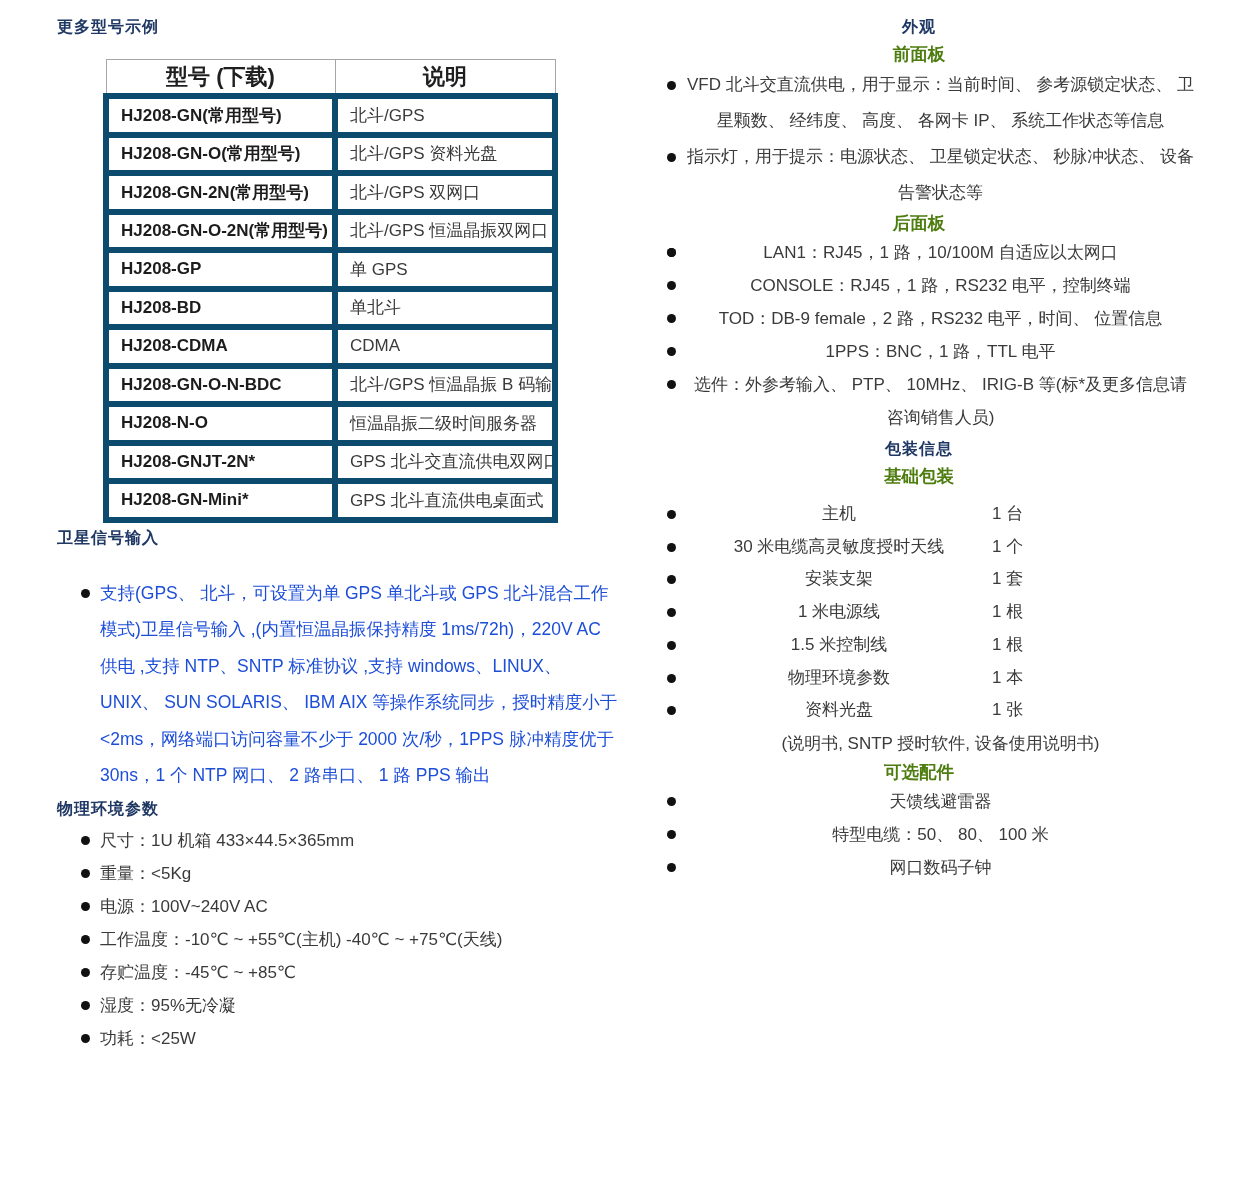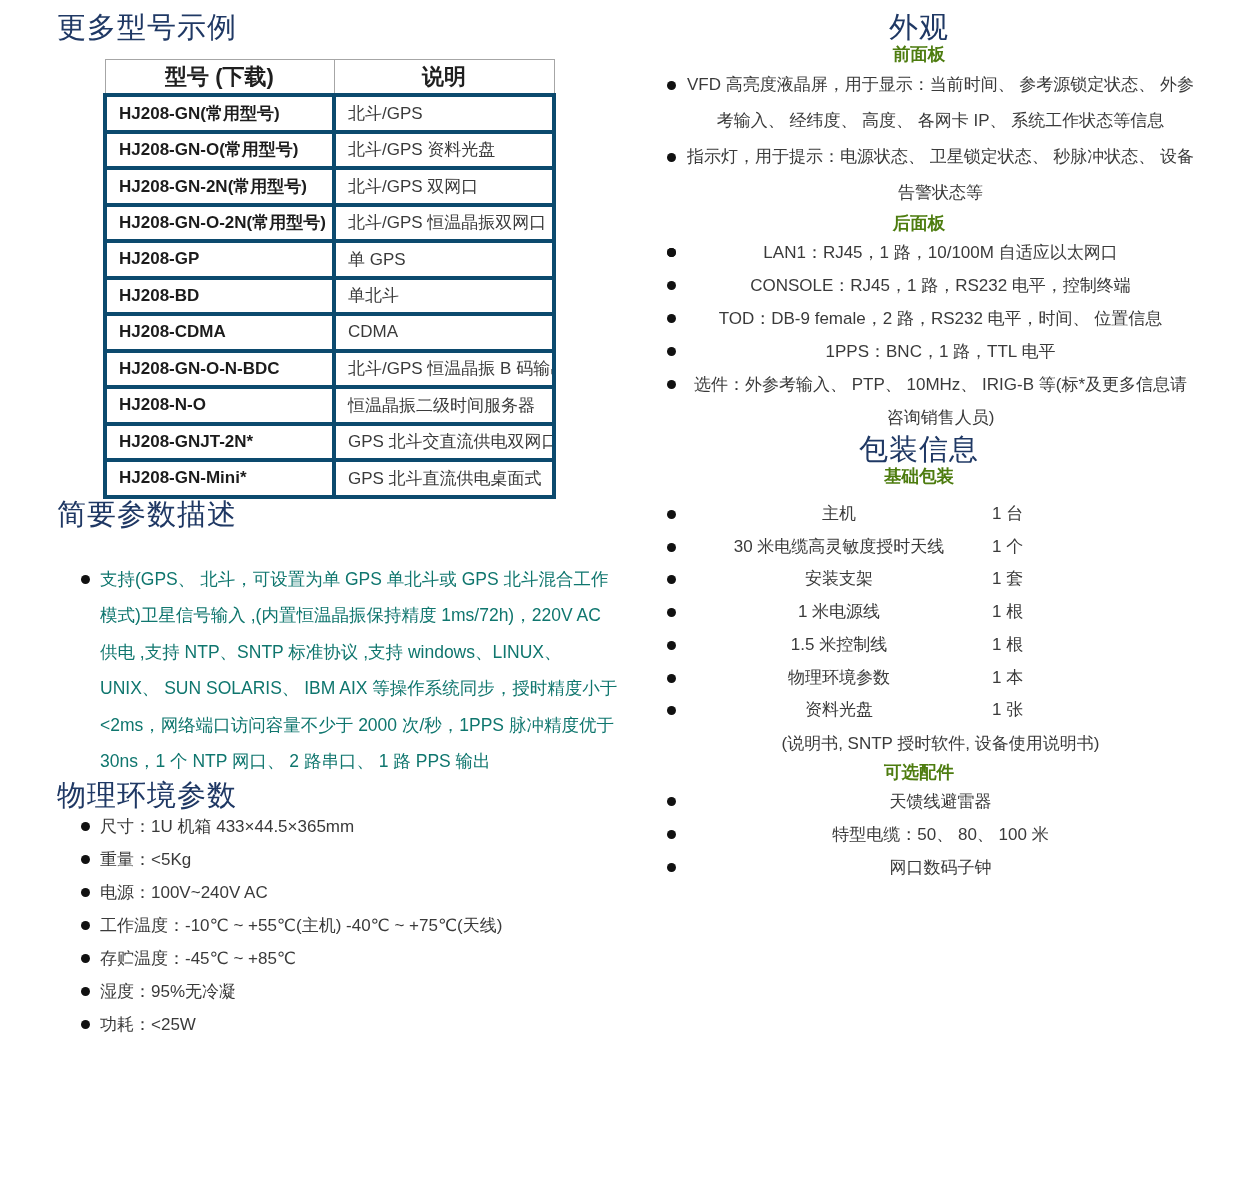--- a/index.html
+++ b/index.html
@@ -17,23 +17,23 @@
   .page {
     box-sizing: border-box;
     display: flex;
     padding: 12px 0 0 57px;
   }
   .col-left  { width: 562px; margin-right: 24px; flex: none; }
   .col-right { width: 552px; flex: none; text-align: center; }
 
   h2.section-title {
     margin: 0;
-    font-size: 29px;
+    font-size: 16px;
     line-height: 30px;
-    font-weight: 400;
+    font-weight: 700;
     color: #1f3864;
     letter-spacing: 1px;
   }
   h3.sub-title {
     margin: 0;
     font-size: 17.5px;
     line-height: 25px;
     font-weight: 700;
     color: #4d7c0f;
   }
@@ -53,21 +53,21 @@
     text-align: center;
     border: 1px solid #a6a6a6;
     border-bottom: 3px solid #4d4d4d;
     padding: 0;
   }
   table.models col.c1 { width: 229px; }
   table.models col.c2 { width: 220px; }
   table.models td {
     height: 32.5px;
     font-size: 17px;
-    border: 4px solid #0c4a6e;
+    border: 6px solid #0c4a6e;
     padding: 0 4px 0 12px;
     white-space: nowrap;
     overflow: hidden;
   }
   td.model-cell { font-weight: 700; color: #1c1c1c; }
   td.desc-cell  { color: #3a3a3a; padding-left: 13px; }
 
   
   ul.bullets { list-style: none; margin: 0; padding: 0; }
   ul.bullets li {
@@ -86,24 +86,24 @@
     border-radius: 50%;
     background: #111111;
   }
   ul.bullets.loose li { line-height: 36px; }
   ul.bullets.loose li .dot { top: 14px; }
 
   
   .brief-item {
     position: relative;
     padding-left: 43px;
-    margin-top: 32px;
+    margin-top: 22px;
     font-size: 17.5px;
     line-height: 36.5px;
-    color: #0f766e;
+    color: #1d4ed8;
   }
   .brief-item .dot {
     position: absolute;
     left: 24px;
     top: 14px;
     width: 9px;
     height: 9px;
     border-radius: 50%;
     background: #111111;
   }
@@ -208,21 +208,21 @@
           </tr>
           <tr>
             <td class="model-cell">HJ208-GN-Mini*</td>
             <td class="desc-cell">GPS 北斗直流供电桌面式</td>
           </tr>
         </tbody>
       </table>
     </section>
 
     <section>
-      <h2 class="section-title mt-table-gap">简要参数描述</h2>
+      <h2 class="section-title mt-table-gap">卫星信号输入</h2>
       <div class="brief-item">
         <span class="dot"></span>
         <span>支持(GPS、 北斗，可设置为单 GPS 单北斗或 GPS 北斗混合工作模式)卫星信号输入 ,(内置恒温晶振保持精度 1ms/72h)，220V AC 供电 ,支持 NTP、SNTP 标准协议 ,支持 windows、LINUX、 UNIX、 SUN SOLARIS、 IBM AIX 等操作系统同步，授时精度小于&lt;2ms，网络端口访问容量不少于 2000 次/秒，1PPS 脉冲精度优于 30ns，1 个 NTP 网口、 2 路串口、 1 路 PPS 输出</span>
       </div>
     </section>
 
     <section>
       <h2 class="section-title mt-sec">物理环境参数</h2>
       <ul class="bullets mt-list">
         <li><span class="dot"></span><span>尺寸：1U 机箱 433×44.5×365mm</span></li>
@@ -237,21 +237,21 @@
 
   </div>
 
   <div class="col-right">
 
     <section>
       <h2 class="section-title">外观</h2>
 
       <h3 class="sub-title mt-sub">前面板</h3>
       <ul class="bullets loose">
-        <li><span class="dot"></span><span>VFD 高亮度液晶屏，用于显示：当前时间、 参考源锁定状态、 外参考输入、 经纬度、 高度、 各网卡 IP、 系统工作状态等信息</span></li>
+        <li><span class="dot"></span><span>VFD 北斗交直流供电，用于显示：当前时间、 参考源锁定状态、 卫星颗数、 经纬度、 高度、 各网卡 IP、 系统工作状态等信息</span></li>
         <li><span class="dot"></span><span>指示灯，用于提示：电源状态、 卫星锁定状态、 秒脉冲状态、 设备告警状态等</span></li>
       </ul>
 
       <h3 class="sub-title mt-sub-tight">后面板</h3>
       <ul class="bullets">
         <li><span class="dot"></span></li>
         <li><span class="dot"></span><span>LAN1：RJ45，1 路，10/100M 自适应以太网口</span></li>
         <li><span class="dot"></span><span>CONSOLE：RJ45，1 路，RS232 电平，控制终端</span></li>
         <li><span class="dot"></span><span>TOD：DB-9 female，2 路，RS232 电平，时间、 位置信息</span></li>
         <li><span class="dot"></span><span>1PPS：BNC，1 路，TTL 电平</span></li>

